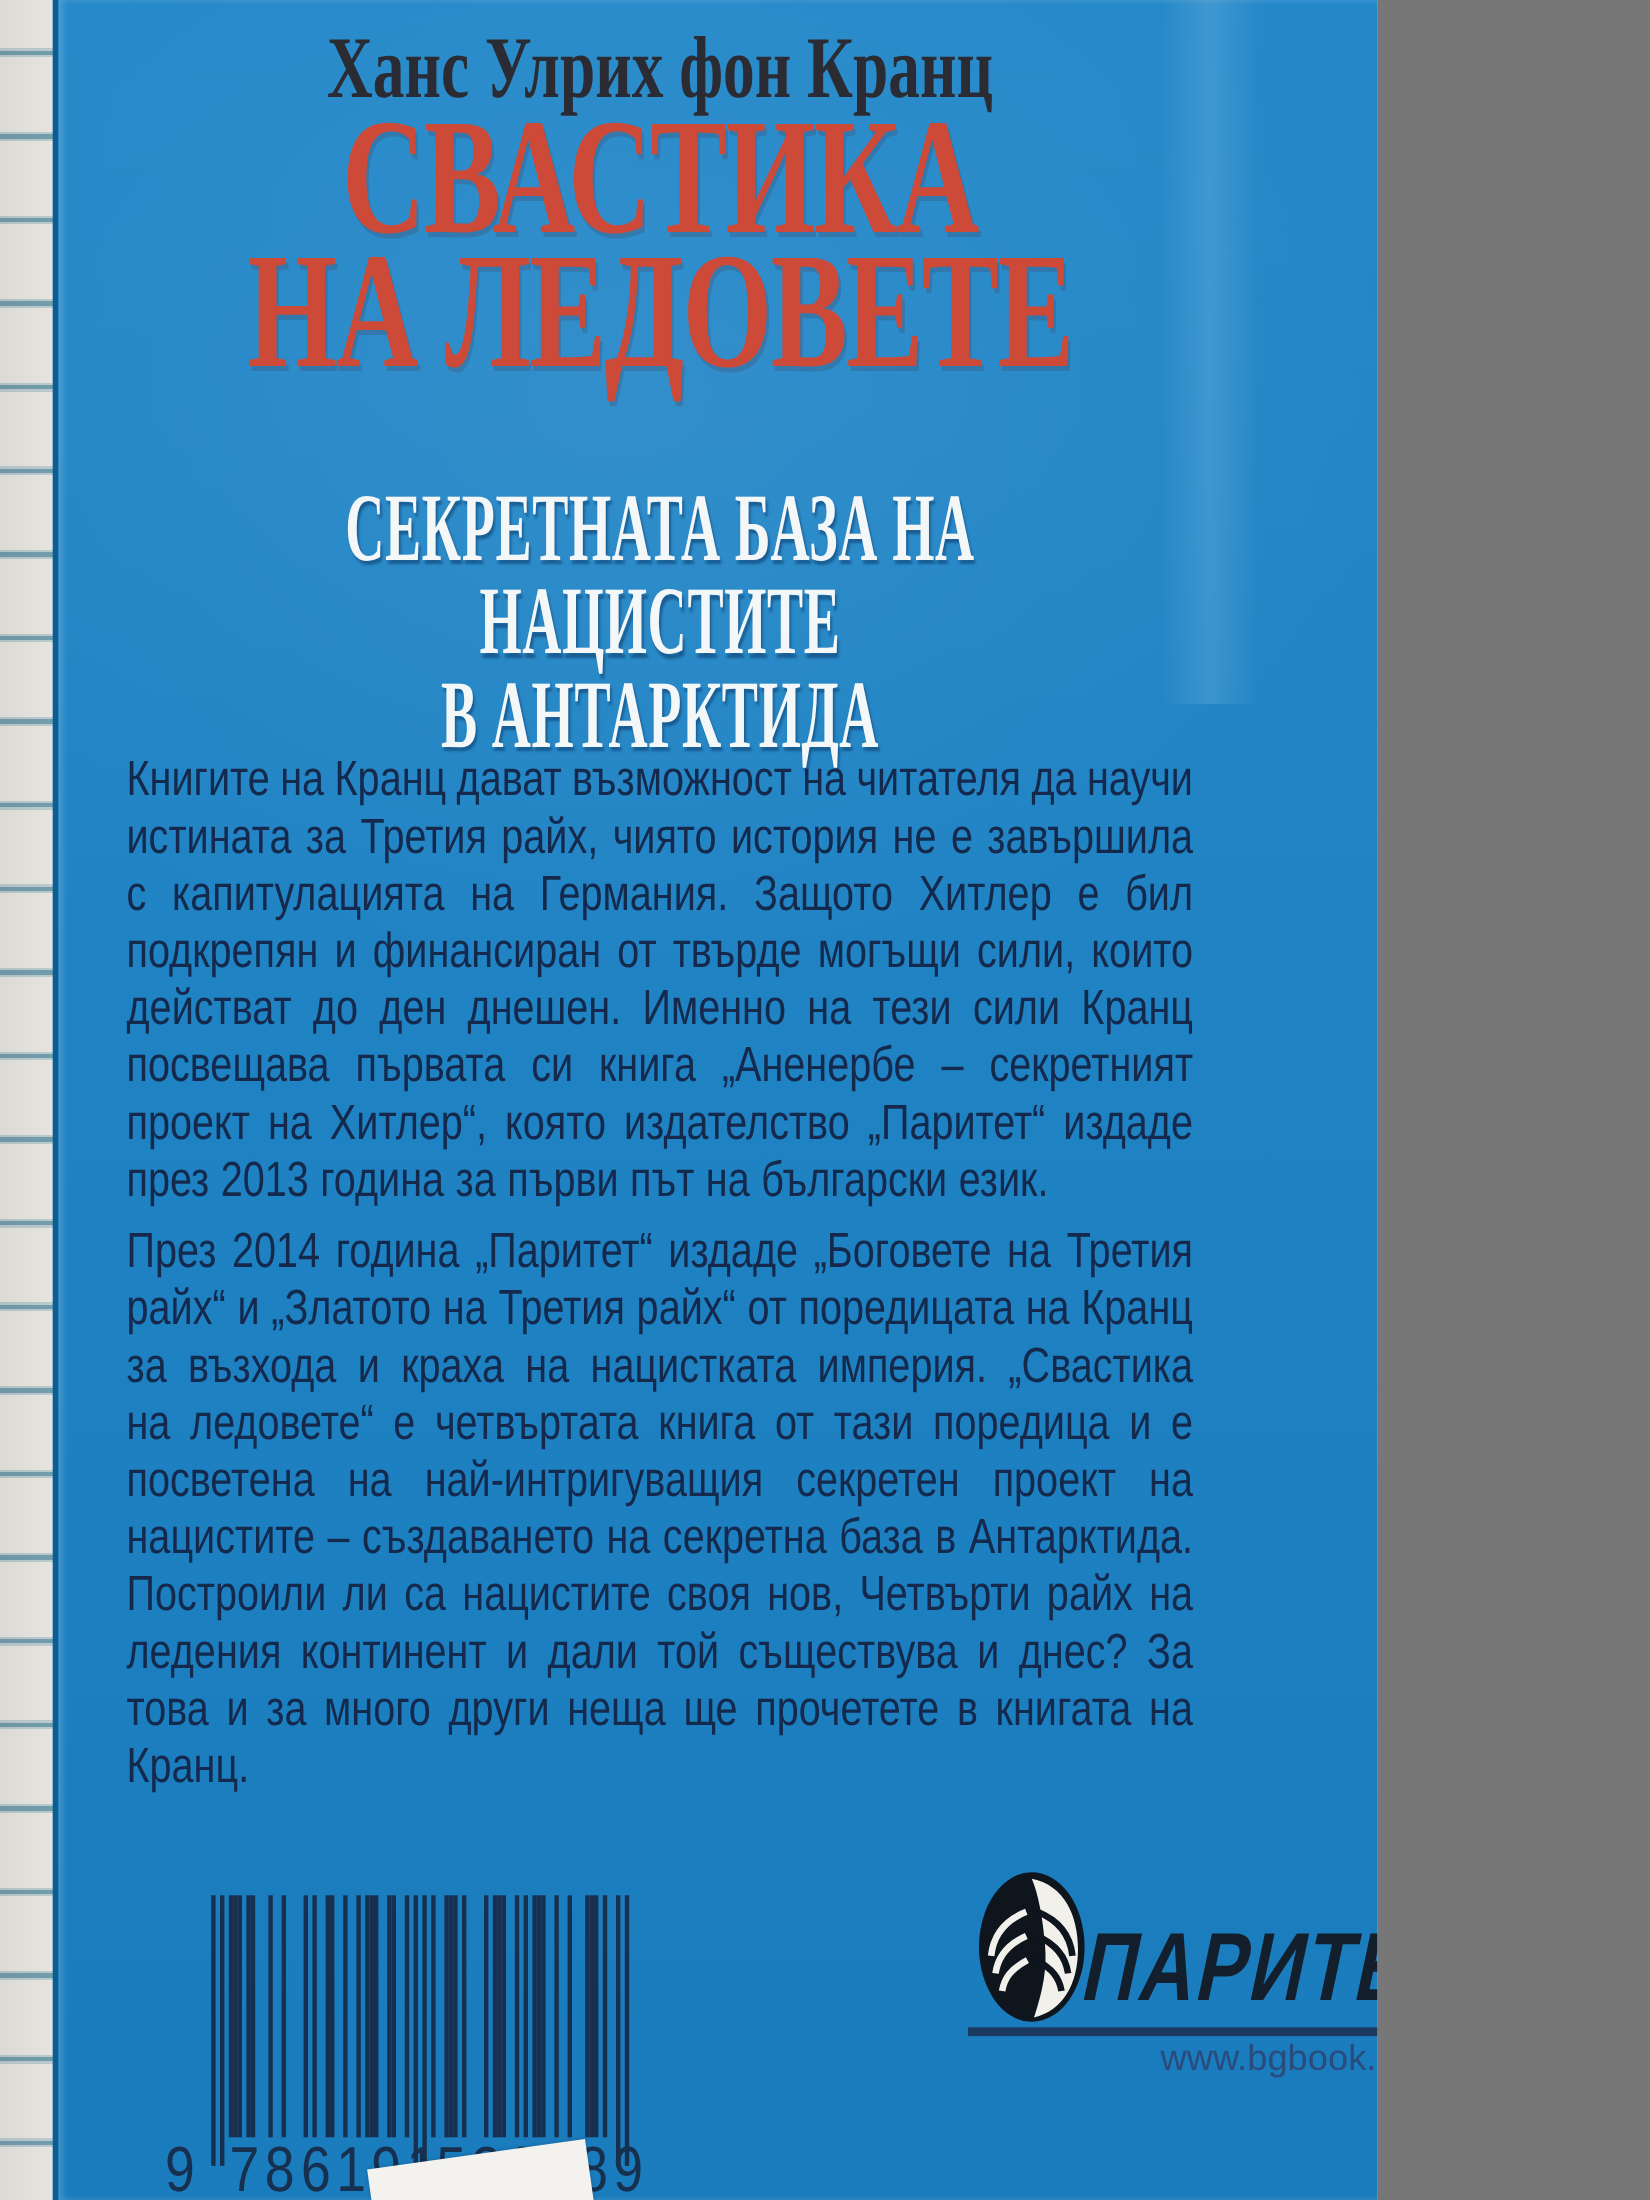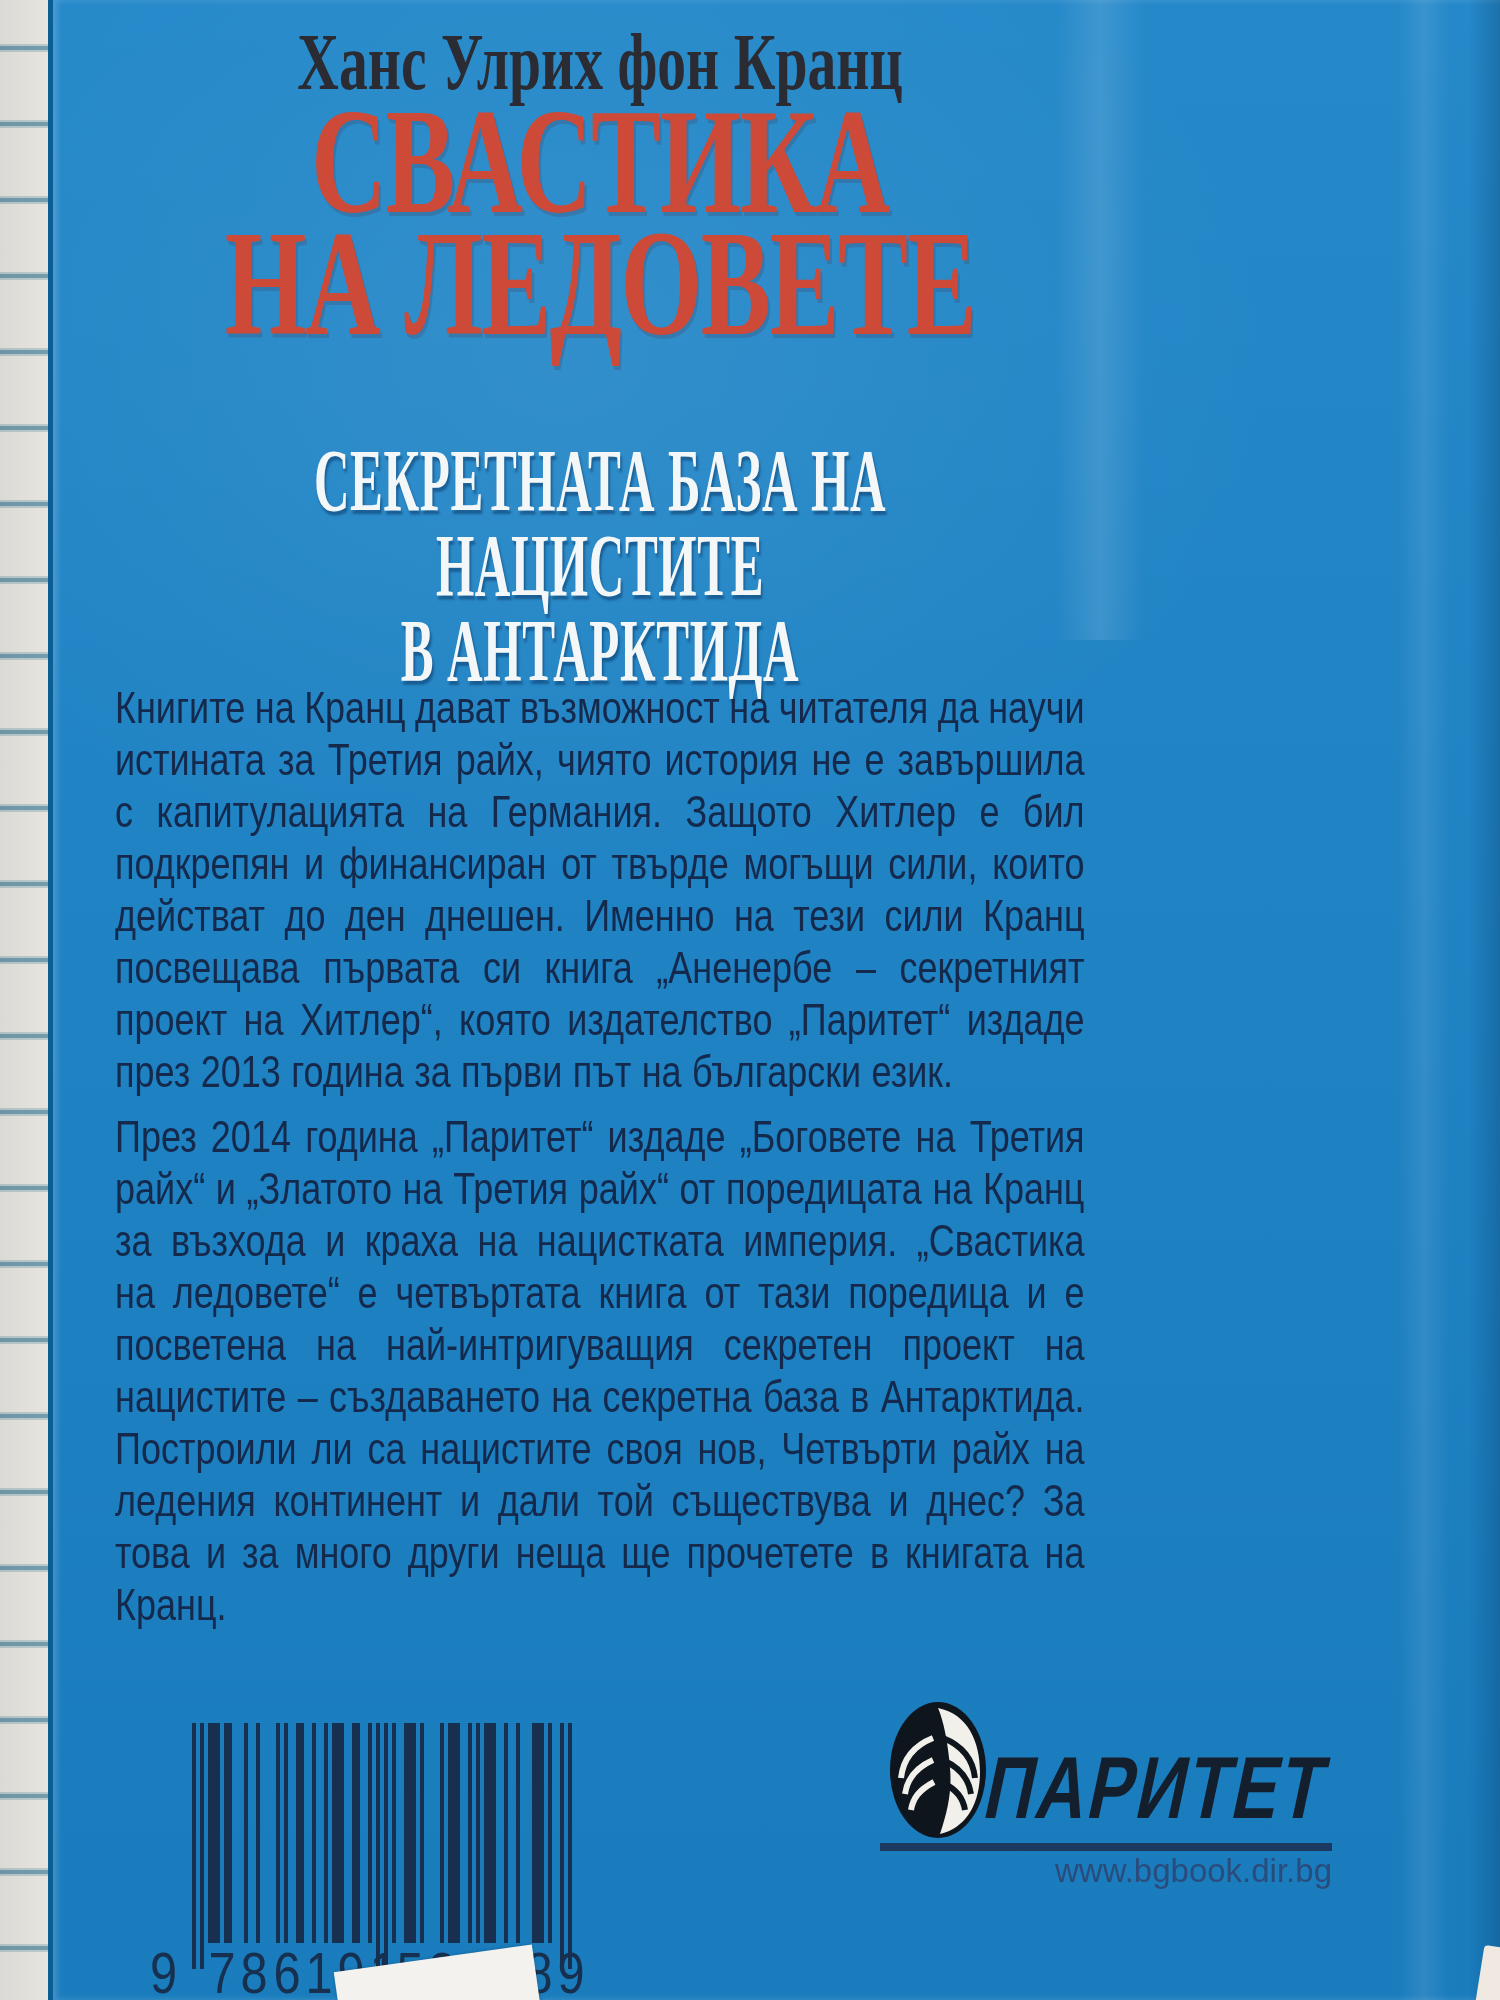--- a/index.html
+++ b/index.html
@@ -1,17 +1,17 @@
 <!DOCTYPE html>
 <html><head>
 <meta charset="utf-8">
 <style>
   html,body{margin:0;padding:0;}
   body{font-family:"Liberation Sans",sans-serif;background:#777;}
-  #page{position:relative;width:1500px;height:2000px;overflow:hidden;background:#e9e7e2;}
+  #page{position:relative;width:1252px;height:2000px;overflow:hidden;background:#e9e7e2;}
 
   
   .paper{position:absolute;inset:0;
     background:
       repeating-linear-gradient(180deg,
         transparent 0 44px,
         rgba(104,154,172,.35) 44px 46px,
         rgba(96,146,166,.85) 46px 50px,
         rgba(104,154,172,.35) 50px 52px,
         transparent 52px 76px);

